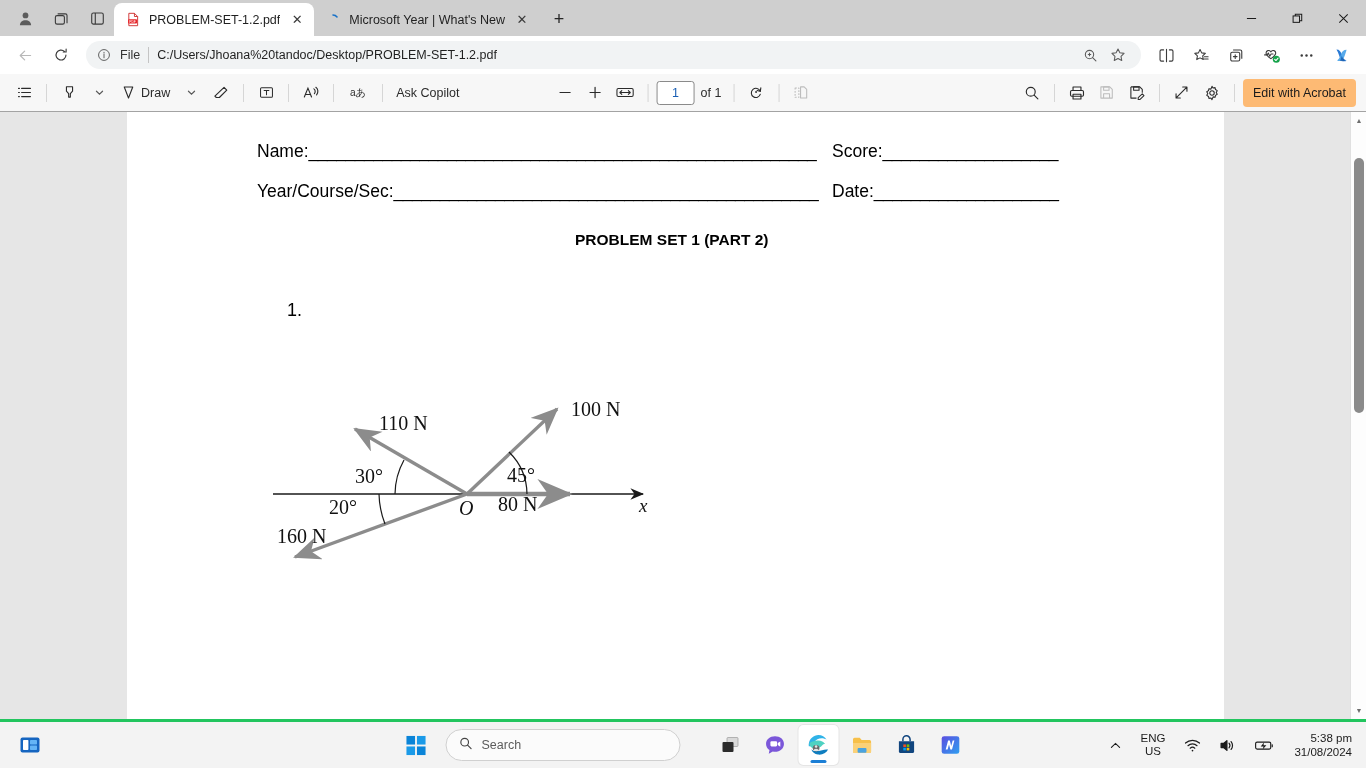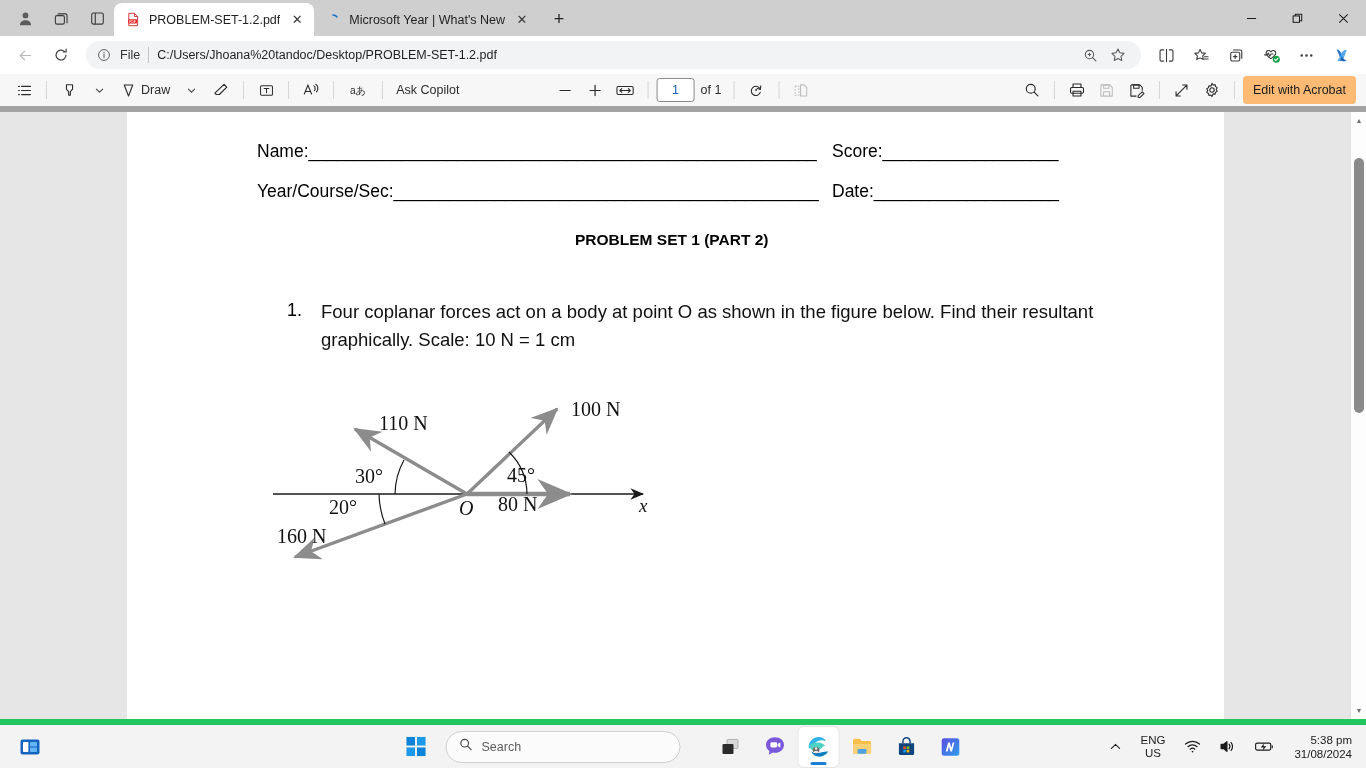--- a/index.html
+++ b/index.html
@@ -80,21 +80,21 @@
   .omni-file { font-size: 12.5px; color: #333; }
   .omni-div { width:1px; height:16px; background:#c4c4c4; }
   .omni-url { flex:1 1 auto; font-size: 12.5px; color: #1f1f1f; white-space: nowrap; overflow: hidden;}
   .omni-right { display:flex; align-items:center; gap:2px; margin-left:auto; }
   .omni-ico { width:26px; height:24px; display:flex; align-items:center; justify-content:center; border-radius:4px;}
   .nav-right { display: flex; align-items: center; gap: 1px; }
 
   
   .pdfbar {
     height: 38px; background: #f7f7f7;
-    border-bottom: 6px solid #a3a3a3;
+    border-bottom: 1px solid #a3a3a3;
     display: flex; align-items: center; padding: 0 10px;
     position: relative;
   }
   .pb-group { display: flex; align-items: center; gap: 2px; }
   .pb-btn {
     height: 28px; min-width: 28px; padding: 0 5px;
     display: flex; align-items: center; justify-content: center; gap: 4px;
     border-radius: 4px; color: #2b2b2b; font-size: 12.5px;
   }
   .pb-btn.disabled { color: #bdbdbd; }
@@ -169,21 +169,21 @@
   .vs-thumb {
     position: absolute; left: 3px; top: 46px;
     width: 10px; height: 255px;
     background: #8a8a8a; border-radius: 5px;
   }
 
   
   .taskbar {
     height: 49px; width: 100%;
     background: #f3f3f3;
-    border-top: 6px solid #22c55e;
+    border-top: 3px solid #22c55e;
     display: flex; align-items: center;
     position: relative;
   }
   .tbar-left { position: absolute; left: 10px; display: flex; align-items: center; }
   .tbar-center {
     position: absolute; left: 50%; transform: translateX(-50%);
     display: flex; align-items: center; gap: 4px;
   }
   .tbar-icon {
     width: 40px; height: 40px; border-radius: 5px;
@@ -531,21 +531,20 @@
       <div class="fieldline" style="left:130px; top:69px;">
         <span>Year/Course/Sec:</span><span style="letter-spacing:-0.5px;">______________________________________________</span>
       </div>
       <div class="fieldline" style="left:705px; top:69px;">
         <span>Date:</span><span style="letter-spacing:-0.5px;">____________________</span>
       </div>
 
       <div class="doctitle" style="left:448px; top:119px;">PROBLEM SET 1 (PART 2)</div>
 
       <div class="qnum" style="left:160px; top:188px;">1.</div>
-      <div class="qtext" style="left:194px; top:186px;">Four coplanar forces act on a body at point O as shown in the figure below. Find their resultant graphically. Scale: 10 N = 1 cm</div>
 
       <div class="figure">
         <svg width="410" height="190" viewBox="0 0 410 190">
           <rect x="0" y="0" width="410" height="190" fill="#ffffff"></rect>
           <defs>
             <marker id="ga" markerWidth="9" markerHeight="9" refX="7.4" refY="3.4" orient="auto">
               <path d="M0,0 L8,3.4 L0,6.8 L2.4,3.4 z" fill="#8c8c8c"></path>
             </marker>
             <marker id="ba" markerWidth="9" markerHeight="9" refX="7.4" refY="3.4" orient="auto">
               <path d="M0,0 L8,3.4 L0,6.8 L2.4,3.4 z" fill="#1a1a1a"></path>

